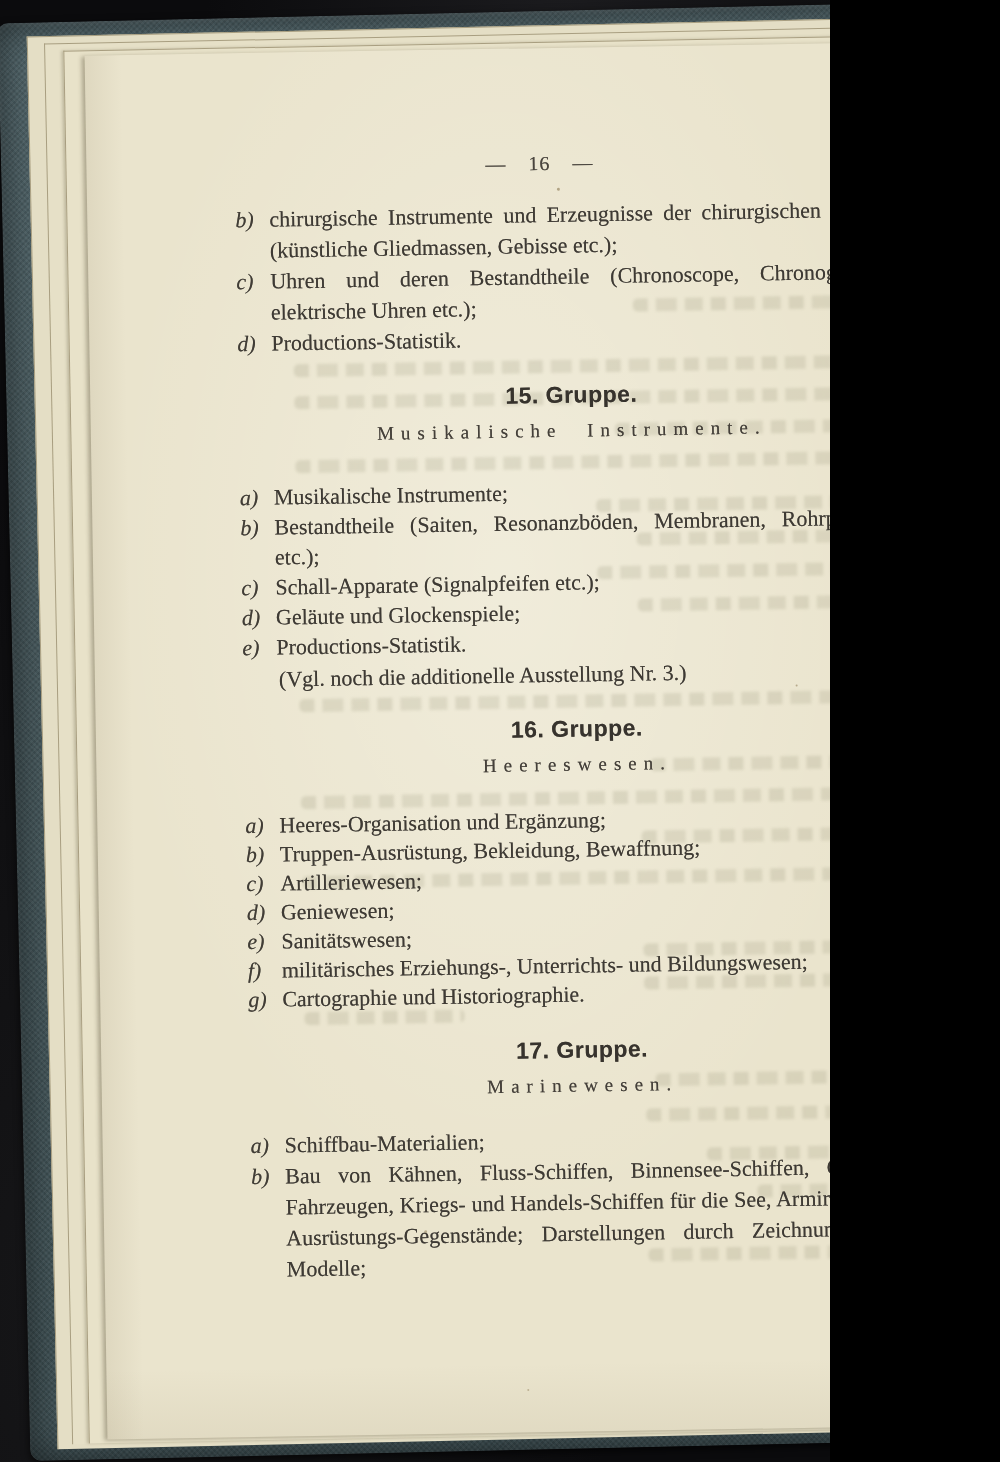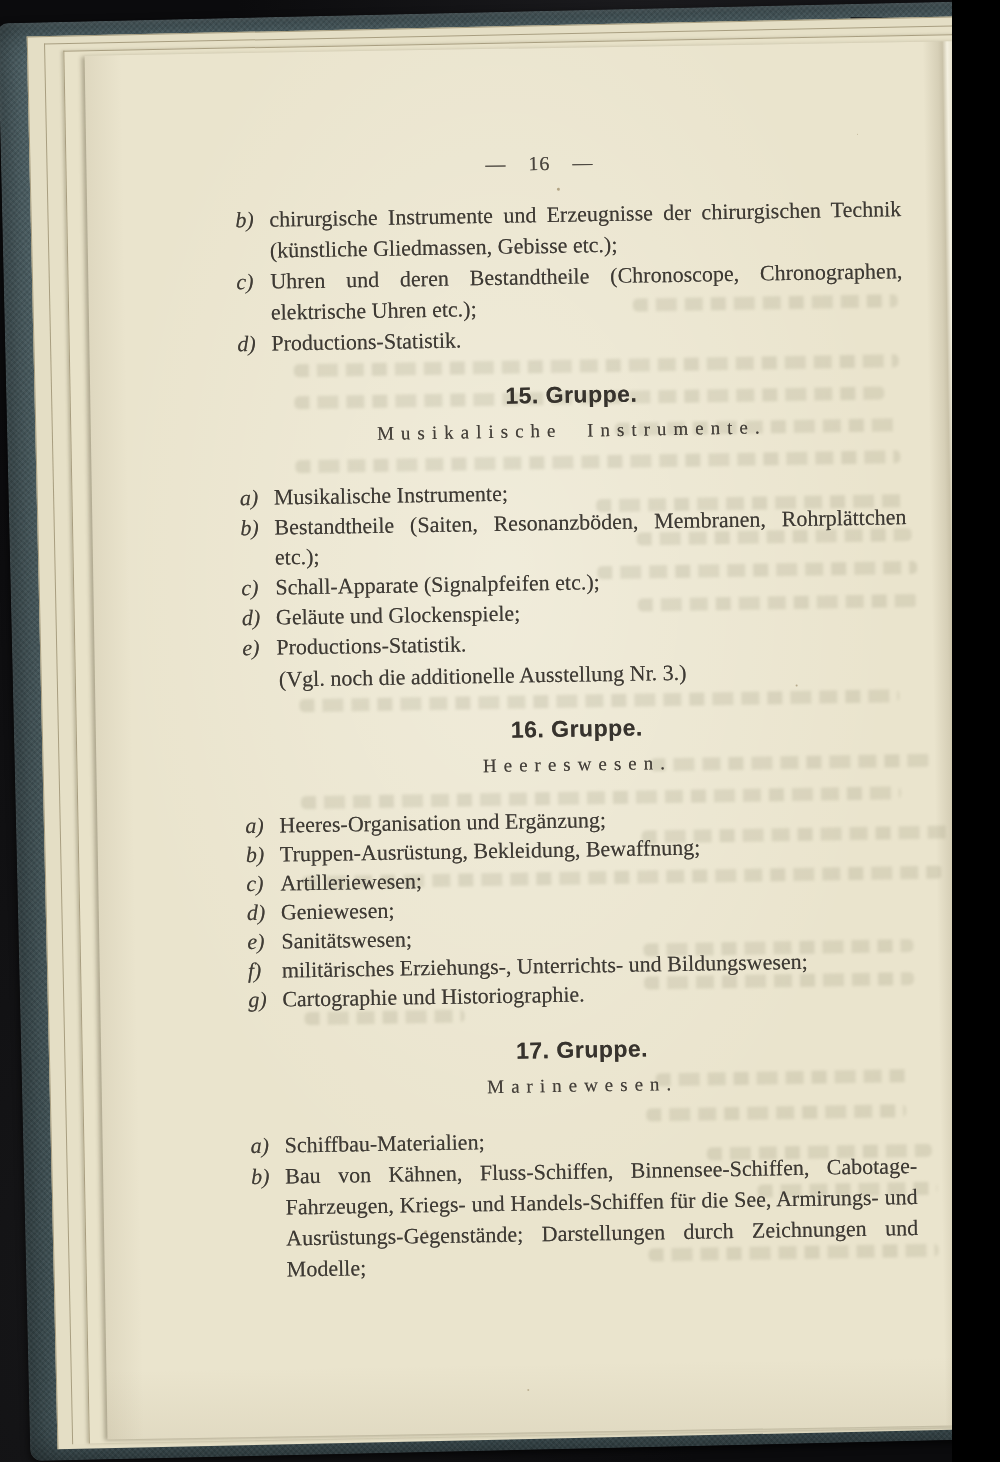--- a/index.html
+++ b/index.html
@@ -1,22 +1,23 @@
 <!DOCTYPE html>
 <html lang="de"><head>
 <meta charset="utf-8">
 <style>
   html,body{margin:0;padding:0;background:#000;}
   .canvas{
-    position:relative;width:952px;height:1462px;overflow:hidden;
+    position:relative;width:800px;height:1462px;overflow:hidden;
     background:
       radial-gradient(ellipse at 68% 6%, #1c1c1f 0%, rgba(20,20,22,0) 45%),
       radial-gradient(ellipse at 10% 90%, #161618 0%, rgba(14,14,16,0) 50%),
       #0b0b0d;
     font-family:"Liberation Serif", serif;
+    padding-left:30px;
   }
   
   .cover{
     position:absolute;left:14px;top:12px;width:988px;height:1438px;
     transform:rotate(-1.3deg);
     border-radius:10px 6px 6px 12px;
     background:
       repeating-linear-gradient(45deg, rgba(255,255,255,.05) 0 2px, rgba(255,255,255,0) 2px 4px),
       repeating-linear-gradient(-45deg, rgba(0,0,0,.10) 0 2px, rgba(0,0,0,0) 2px 4px),
       linear-gradient(173deg,#51656a 0%, #47595d 40%, #3e5054 100%);

